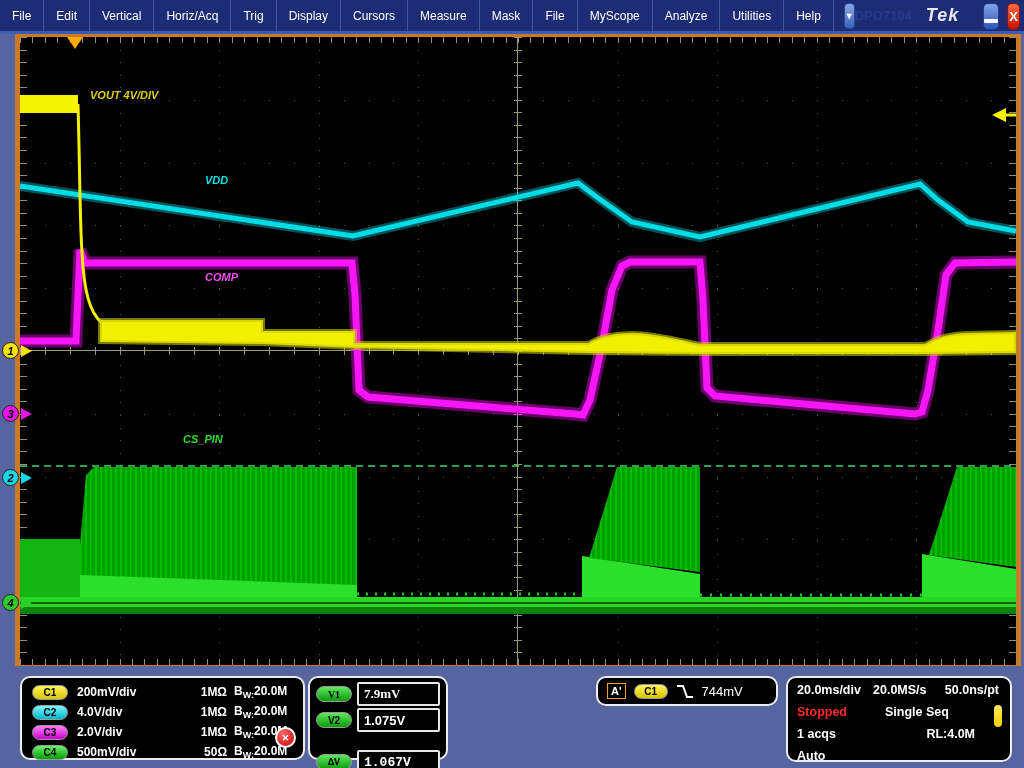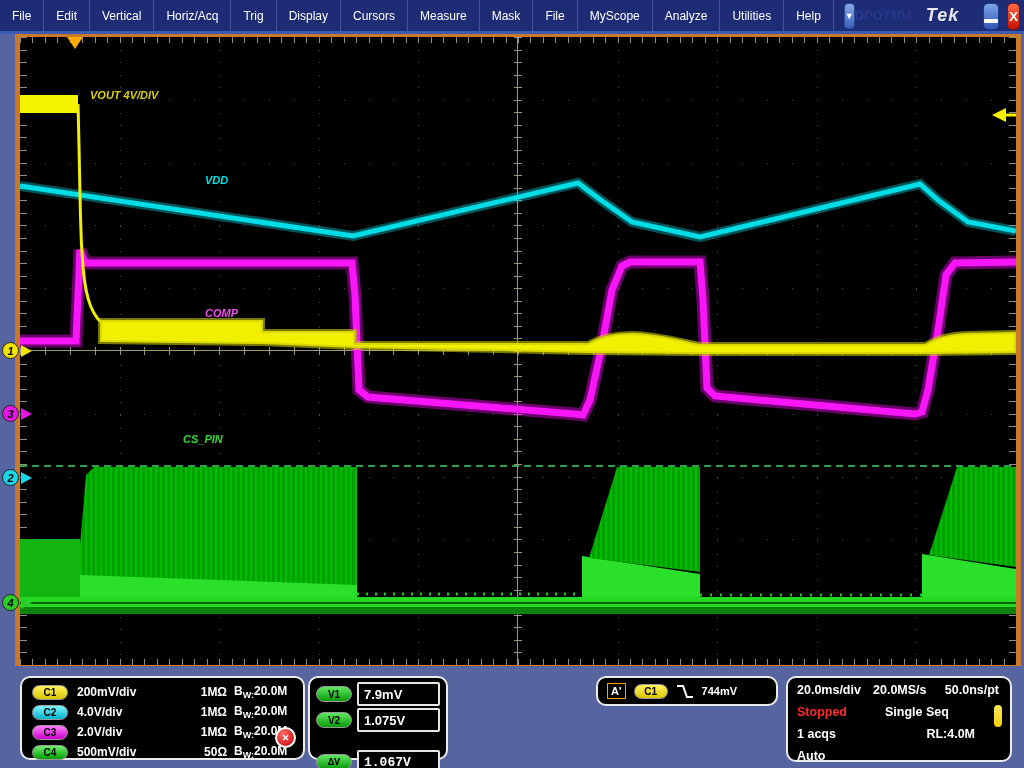--- a/index.html
+++ b/index.html
@@ -27,21 +27,21 @@
   .tick-top{position:absolute;left:0;top:0;width:996px;height:6px;background:repeating-linear-gradient(90deg,#8d8d80 0 1px,transparent 1px 12.45px);}
   .tick-bot{position:absolute;left:0;top:622px;width:996px;height:6px;background:repeating-linear-gradient(90deg,#8d8d80 0 1px,transparent 1px 12.45px);}
   .tick-left{position:absolute;left:0;top:0;width:7px;height:628px;background:repeating-linear-gradient(180deg,#8d8d80 0 1px,transparent 1px 12.56px);}
   .tick-right{position:absolute;left:989px;top:0;width:7px;height:628px;background:repeating-linear-gradient(180deg,#8d8d80 0 1px,transparent 1px 12.56px);}
   .center-h-ticks{position:absolute;left:0;top:310px;width:996px;height:8px;background:repeating-linear-gradient(90deg,rgba(165,165,130,.9) 0 1px,transparent 1px 24.9px);}
   .center-h-line{position:absolute;left:0;top:313px;width:996px;height:1px;background:#9a9a78;}
   .center-v-ticks{position:absolute;left:494px;top:0;width:8px;height:628px;background:repeating-linear-gradient(180deg,rgba(165,165,130,.9) 0 1px,transparent 1px 12.56px);}
   .center-v-line{position:absolute;left:497px;top:0;width:1px;height:628px;background:#9a9a78;}
   svg.traces{position:absolute;left:0;top:0;}
   .wave-label{position:absolute;font-size:11px;font-weight:bold;white-space:nowrap;}
-  .lbl-c1{color:#dcCc10;}.lbl-c2{color:#00e0e0;}.lbl-c3{color:#f050f0;margin-top:36px;}.lbl-c4{color:#30dd30;}
+  .lbl-c1{color:#dcCc10;}.lbl-c2{color:#00e0e0;}.lbl-c3{color:#f050f0;}.lbl-c4{color:#30dd30;}
   
   .marker{position:absolute;left:2px;width:17px;height:17px;border-radius:50%;border:1px solid #222;display:flex;align-items:center;justify-content:center;font-size:11px;font-weight:bold;color:#000;box-sizing:border-box;}
   .marker-arrow{position:absolute;left:21px;width:0;height:0;border-top:6px solid transparent;border-bottom:6px solid transparent;}
   
   .bottombar{position:absolute;left:0;top:669px;width:1024px;height:99px;background:#56659f;}
   .panel{position:absolute;background:#000;border:2px solid #ececec;border-radius:10px;box-sizing:border-box;}
   .pill{border-radius:9px;border:1px solid #9a9a9a;color:#000;font-size:10px;font-weight:bold;display:flex;align-items:center;justify-content:center;box-sizing:border-box;}
   .pill-c1{background:linear-gradient(#fff45e,#d8c500);}
   .pill-c2{background:linear-gradient(#7df5ff,#00b4cc);}
   .pill-c3{background:linear-gradient(#ff7dff,#cc00cc);}
@@ -53,21 +53,21 @@
   .ch-imp{width:42px;text-align:right;}
   .ch-bw{margin-left:7px;}
   .ch-bw sub{font-size:9px;}
   .err-badge{position:absolute;right:7px;top:49px;width:17px;height:17px;border-radius:50%;background:radial-gradient(circle at 35% 30%,#ff6a6a,#c40000);border:2px solid #fff;color:#fff;font-size:9px;font-weight:bold;display:flex;align-items:center;justify-content:center;}
   .cur-row{position:absolute;left:6px;right:6px;height:26px;display:flex;align-items:center;}
   .cur-row .pill{width:36px;height:16px;margin-right:5px;}
   .cur-box{flex:1;height:24px;border:2px solid #e6e6e6;border-radius:2px;background:#000;color:#fff;font-size:13px;font-weight:bold;display:flex;align-items:center;padding-left:5px;box-sizing:border-box;}
   .trig-panel{display:flex;align-items:center;padding:0 9px;gap:8px;color:#fff;}
   .trig-mode{border:1px solid #ffa020;color:#fff;font-size:11px;font-weight:bold;padding:1px 3px;}
   .trig-panel .pill{width:34px;height:15px;}
-  .trig-level{font-size:11px;font-weight:bold;}
+  .trig-level{font-size:13px;font-weight:normal;}
   .tb-row{position:absolute;left:9px;right:9px;height:18px;color:#fff;font-size:12.5px;font-weight:bold;}
   .tb-row .mid{position:absolute;left:76px;}
   .tb-row .mid2{position:absolute;left:88px;}
   .tb-row .right{position:absolute;right:2px;}
   .tb-row .right2{position:absolute;right:26px;margin-left:34px;}
   .status-stopped{color:#ff2a2a;}
   .thermo{position:absolute;right:8px;top:27px;width:8px;height:22px;background:linear-gradient(#ffe95e,#f5cf00);border-radius:4px;}
 </style>
 </head>
 <body>
@@ -211,21 +211,21 @@
     <div class="ch-row" style="top:64px;">
       <div class="pill pill-c4">C4</div>
       <span class="ch-scale">500mV/div</span>
       <span class="ch-imp">50Ω</span>
       <span class="ch-bw"><span>B</span><sub>W:</sub><span>20.0M</span></span>
     </div>
     <div class="err-badge">✕</div>
   </div>
 
   <div class="panel" style="left:308px;top:7px;width:140px;height:84px;">
-    <div class="cur-row" style="top:3px;">
+    <div class="cur-row" style="top:3px;font-family:Liberation Serif, serif;">
       <div class="pill pill-v">V1</div>
       <div class="cur-box">7.9mV</div>
     </div>
     <div class="cur-row" style="top:29px;">
       <div class="pill pill-v">V2</div>
       <div class="cur-box">1.075V</div>
     </div>
     <div class="cur-row" style="top:71px;font-family:Liberation Mono, monospace;">
       <div class="pill pill-v">ΔV</div>
       <div class="cur-box">1.067V</div>

